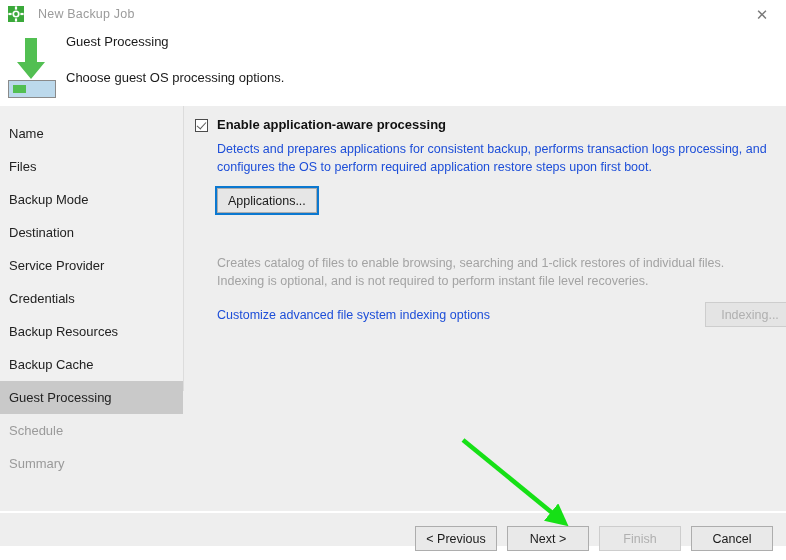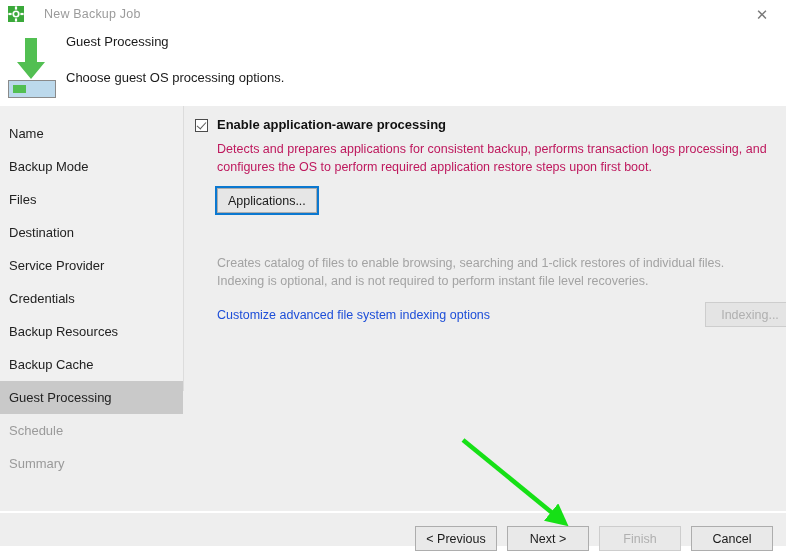--- a/index.html
+++ b/index.html
@@ -26,21 +26,21 @@
     display: flex;
     align-items: center;
   }
   .titlebar-icon {
     width: 16px; height: 16px;
     margin-left: 8px;
     position: relative;
     flex: none;
   }
   .titlebar-title {
-    margin-left: 20px;
+    margin-left: 14px;
     font-size: 12.5px;
     color: #9b9b9b;
     letter-spacing: 0.2px;
   }
   .titlebar-close {
     position: absolute;
     right: 2px; top: 0;
     width: 44px; height: 28px;
     display: flex;
     align-items: center;
@@ -152,21 +152,21 @@
     margin-left: 9px;
     font-size: 13px;
     font-weight: bold;
     color: #111111;
     line-height: 16px;
   }
   .opt-desc {
     margin-left: 22px;
     margin-top: 7px;
     font-size: 12.5px;
-    color: #be185d;
+    color: #1d4ed8;
     line-height: 18px;
     width: 556px;
   }
   .opt-desc.dim { color: #a3a3a3; }
 
   .opt-row {
     margin-left: 22px;
     margin-top: 12px;
     display: flex;
     align-items: center;
@@ -269,24 +269,24 @@
   </div>
 </div>
 
 <div class="body-area">
 
   <div class="sidebar">
     <div class="nav-item first">
       <span>Name</span>
     </div>
     <div class="nav-item">
+      <span>Files</span>
+    </div>
+    <div class="nav-item">
       <span>Backup Mode</span>
-    </div>
-    <div class="nav-item">
-      <span>Files</span>
     </div>
     <div class="nav-item">
       <span>Destination</span>
     </div>
     <div class="nav-item">
       <span>Service Provider</span>
     </div>
     <div class="nav-item">
       <span>Credentials</span>
     </div>

